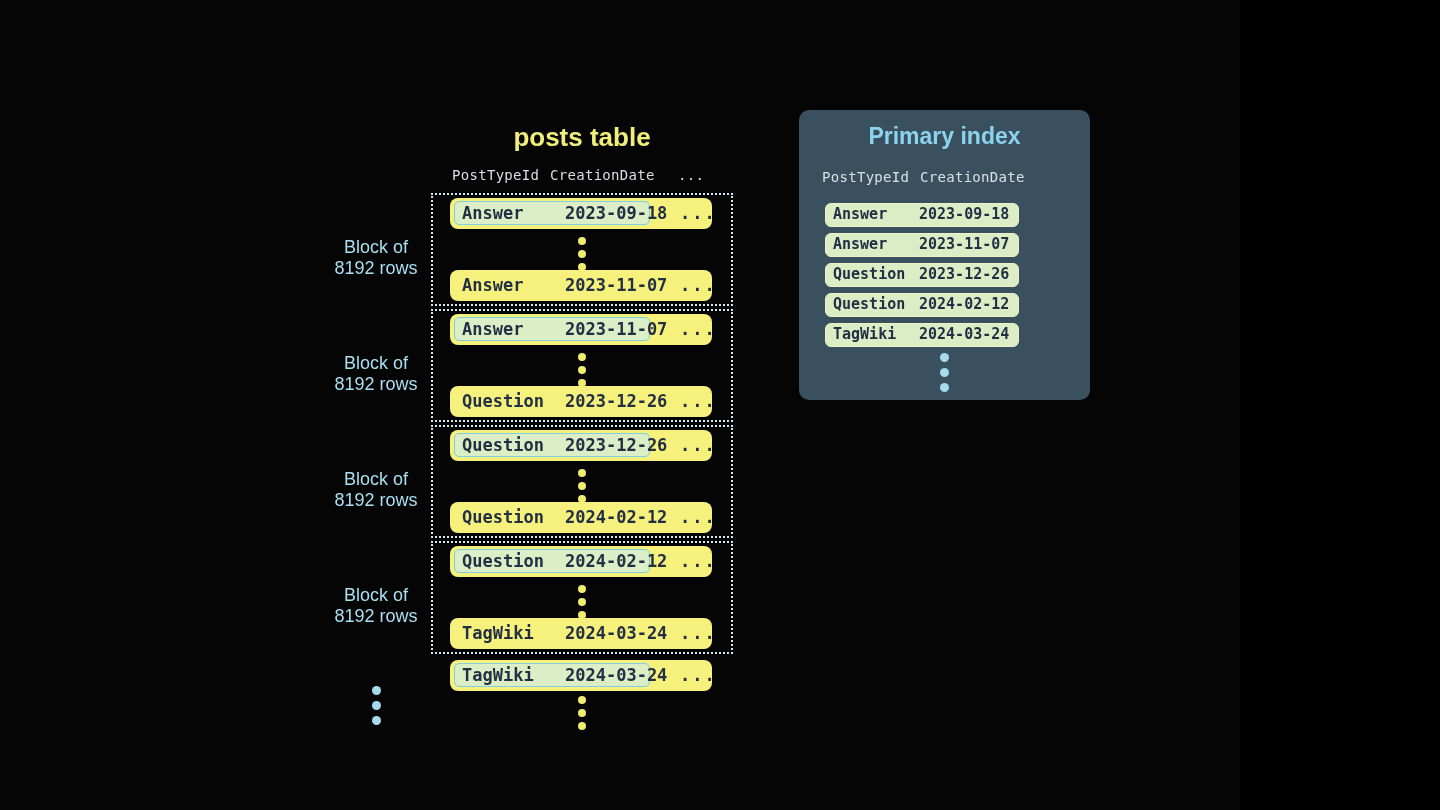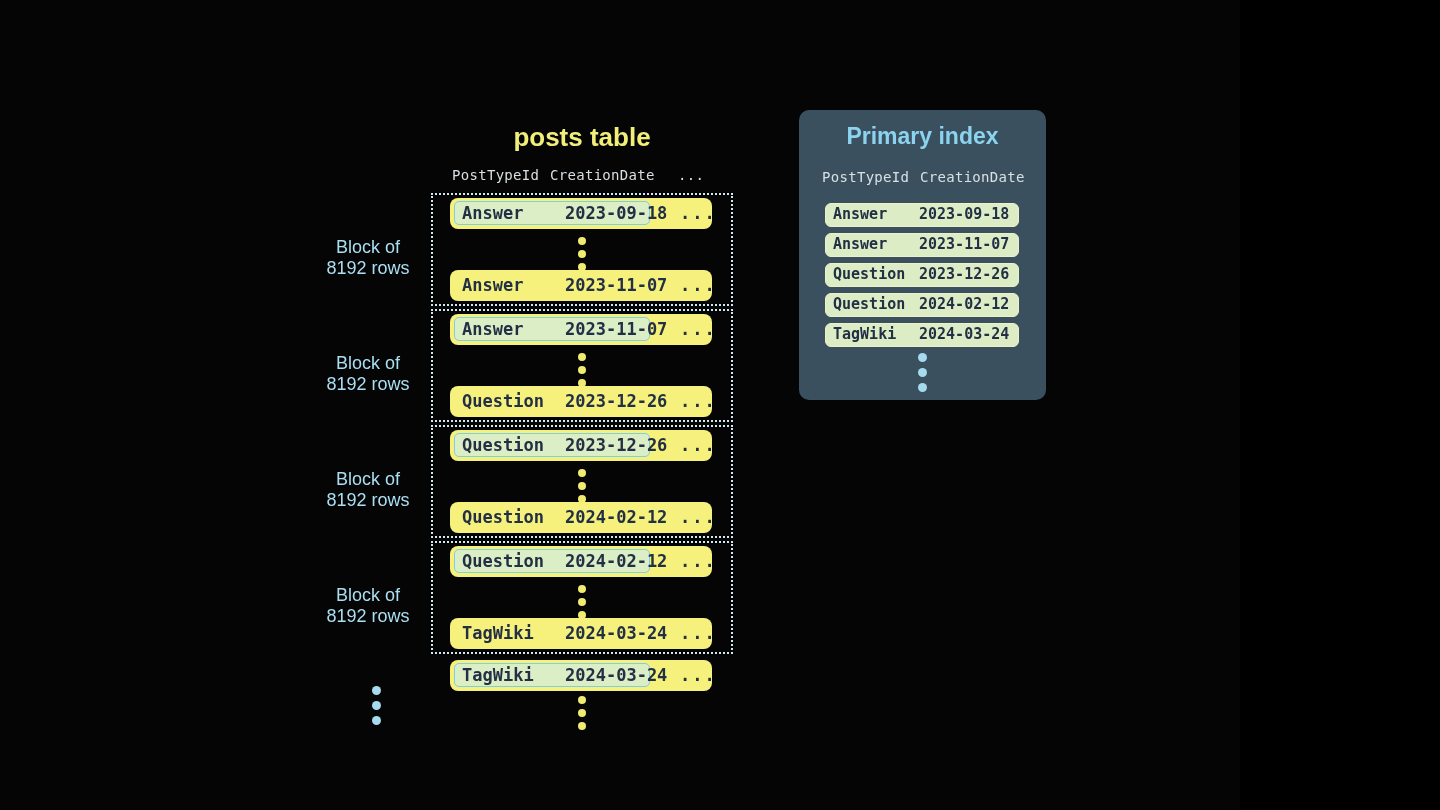--- a/index.html
+++ b/index.html
@@ -11,21 +11,21 @@
   .posts-title{
     position:absolute;left:431px;top:122px;width:302px;text-align:center;
     color:#f1ee79;font:600 26px "Liberation Sans","DejaVu Sans",sans-serif;
   }
   .pt-hdr{position:absolute;top:167px;color:#dadfe3;font-size:14px;font-weight:500;letter-spacing:.3px;}
   .block{
     position:absolute;left:431px;width:302px;height:113px;box-sizing:border-box;
     border:2px dotted #cfe8f2;
   }
   .block-label{
-    position:absolute;left:288px;width:160px;text-align:center;
+    position:absolute;left:296px;width:160px;text-align:center;
     color:#aadff2;font:400 18px/21px "Liberation Sans","DejaVu Sans",sans-serif;
   }
   .row{
     position:absolute;left:17px;width:262px;height:31px;background:#f5f17c;border-radius:8px;
   }
   .row.first{top:3px;}
   .row.last{bottom:3px;}
   .row .cell{
     position:absolute;top:0;line-height:31px;color:#222f44;font-size:17px;font-weight:700;z-index:1;
   }
@@ -40,21 +40,21 @@
   .vdots{display:flex;flex-direction:column;align-items:center;gap:5px;}
   .block .vdots{position:absolute;left:0;right:0;top:42px;}
   .vdots i{width:8px;height:8px;border-radius:50%;background:#efec6f;}
   .vdots.blue i{background:#a6daee;width:9px;height:9px;}
   .dots-under-table{position:absolute;left:431px;width:302px;top:696px;}
   .dots-more-blocks{position:absolute;left:296px;width:160px;top:686px;}
   .dots-more-blocks .vdots{gap:6px;}
   
   .panel{
     position:absolute;left:799px;top:110px;width:247px;height:290px;
-    background:#3a505e;border-radius:10px;
+    background:#3a505e;border-radius:10px;padding-left:44px;
   }
   .panel-title{
     position:absolute;top:13px;left:0;width:100%;text-align:center;
     color:#8bd3ee;font:600 23px "Liberation Sans","DejaVu Sans",sans-serif;
   }
   .pi-hdr{position:absolute;top:59px;color:#d9e0e4;font-size:14px;font-weight:500;letter-spacing:.3px;}
   .pi-row{
     position:absolute;left:26px;width:194px;height:24px;box-sizing:border-box;
     background:#dcedc5;border:1.5px solid #edf1c9;border-radius:6px;
   }

